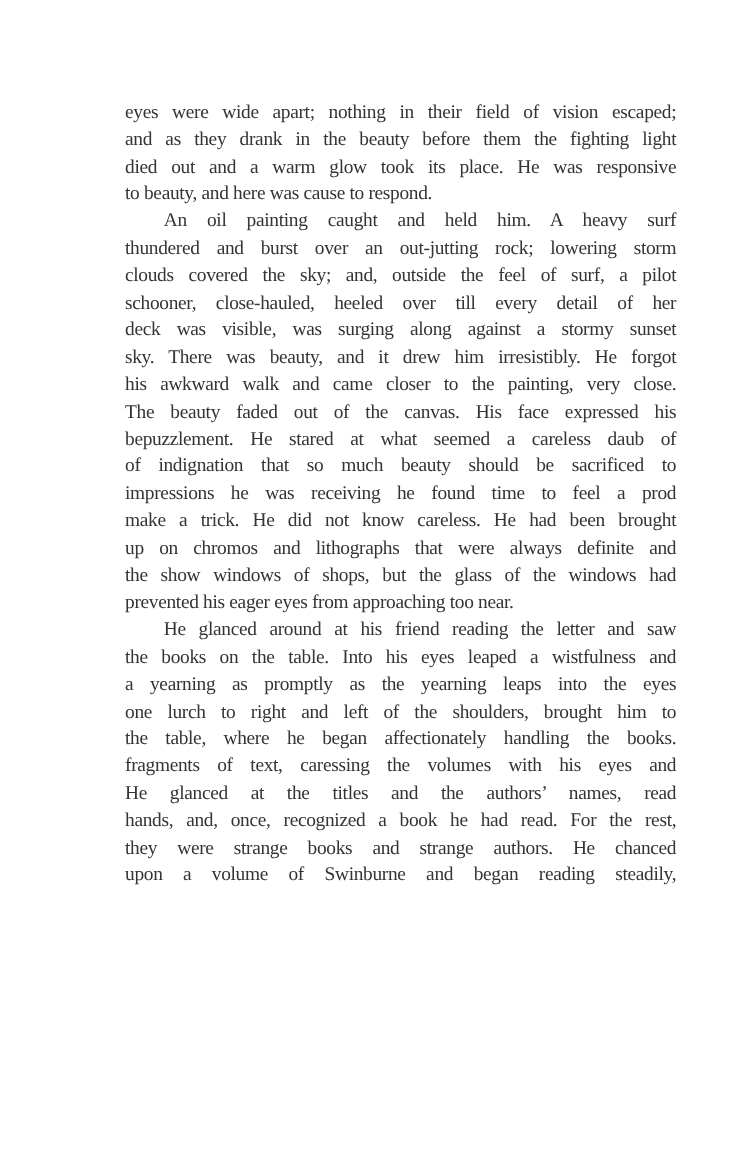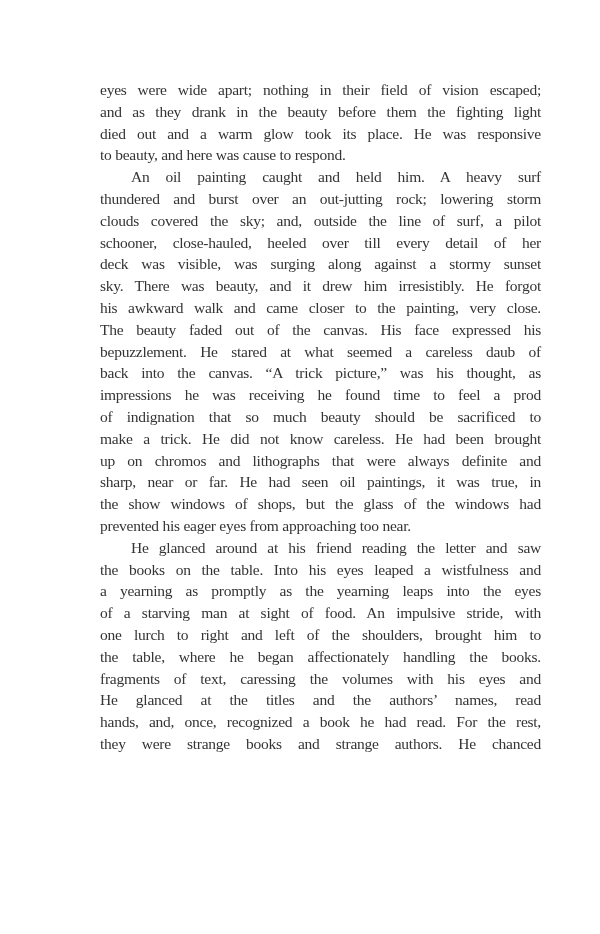--- a/index.html
+++ b/index.html
@@ -58,41 +58,38 @@
   <div class="text-block">
       <div class="paragraph">
         <div class="line">eyes were wide apart; nothing in their field of vision escaped;</div>
         <div class="line">and as they drank in the beauty before them the fighting light</div>
         <div class="line">died out and a warm glow took its place. He was responsive</div>
         <div class="line flush">to beauty, and here was cause to respond.</div>
       </div>
       <div class="paragraph">
         <div class="line indent">An oil painting caught and held him. A heavy surf</div>
         <div class="line">thundered and burst over an out-jutting rock; lowering storm</div>
-        <div class="line">clouds covered the sky; and, outside the line of surf, a pilot</div>
+        <div class="line">clouds covered the sky; and, outside the feel of surf, a pilot</div>
         <div class="line">schooner, close-hauled, heeled over till every detail of her</div>
         <div class="line">deck was visible, was surging along against a stormy sunset</div>
         <div class="line">sky. There was beauty, and it drew him irresistibly. He forgot</div>
         <div class="line">his awkward walk and came closer to the painting, very close.</div>
         <div class="line">The beauty faded out of the canvas. His face expressed his</div>
         <div class="line">bepuzzlement. He stared at what seemed a careless daub of</div>
-        <div class="line">back into the canvas. “A trick picture,” was his thought, as</div>
+        <div class="line">of indignation that so much beauty should be sacrificed to</div>
         <div class="line">impressions he was receiving he found time to feel a prod</div>
-        <div class="line">of indignation that so much beauty should be sacrificed to</div>
         <div class="line">make a trick. He did not know careless. He had been brought</div>
         <div class="line">up on chromos and lithographs that were always definite and</div>
-        <div class="line">sharp, near or far. He had seen oil paintings, it was true, in</div>
         <div class="line">the show windows of shops, but the glass of the windows had</div>
         <div class="line flush">prevented his eager eyes from approaching too near.</div>
       </div>
       <div class="paragraph">
         <div class="line indent">He glanced around at his friend reading the letter and saw</div>
         <div class="line">the books on the table. Into his eyes leaped a wistfulness and</div>
         <div class="line">a yearning as promptly as the yearning leaps into the eyes</div>
-        <div class="line">of a starving man at sight of food. An impulsive stride, with</div>
         <div class="line">one lurch to right and left of the shoulders, brought him to</div>
         <div class="line">the table, where he began affectionately handling the books.</div>
         <div class="line">fragments of text, caressing the volumes with his eyes and</div>
         <div class="line">He glanced at the titles and the authors’ names, read</div>
         <div class="line">hands, and, once, recognized a book he had read. For the rest,</div>
         <div class="line">they were strange books and strange authors. He chanced</div>
         <div class="line">upon a volume of Swinburne and began reading steadily,</div>
       </div>
     </div>
   <div class="page-number">6</div>

